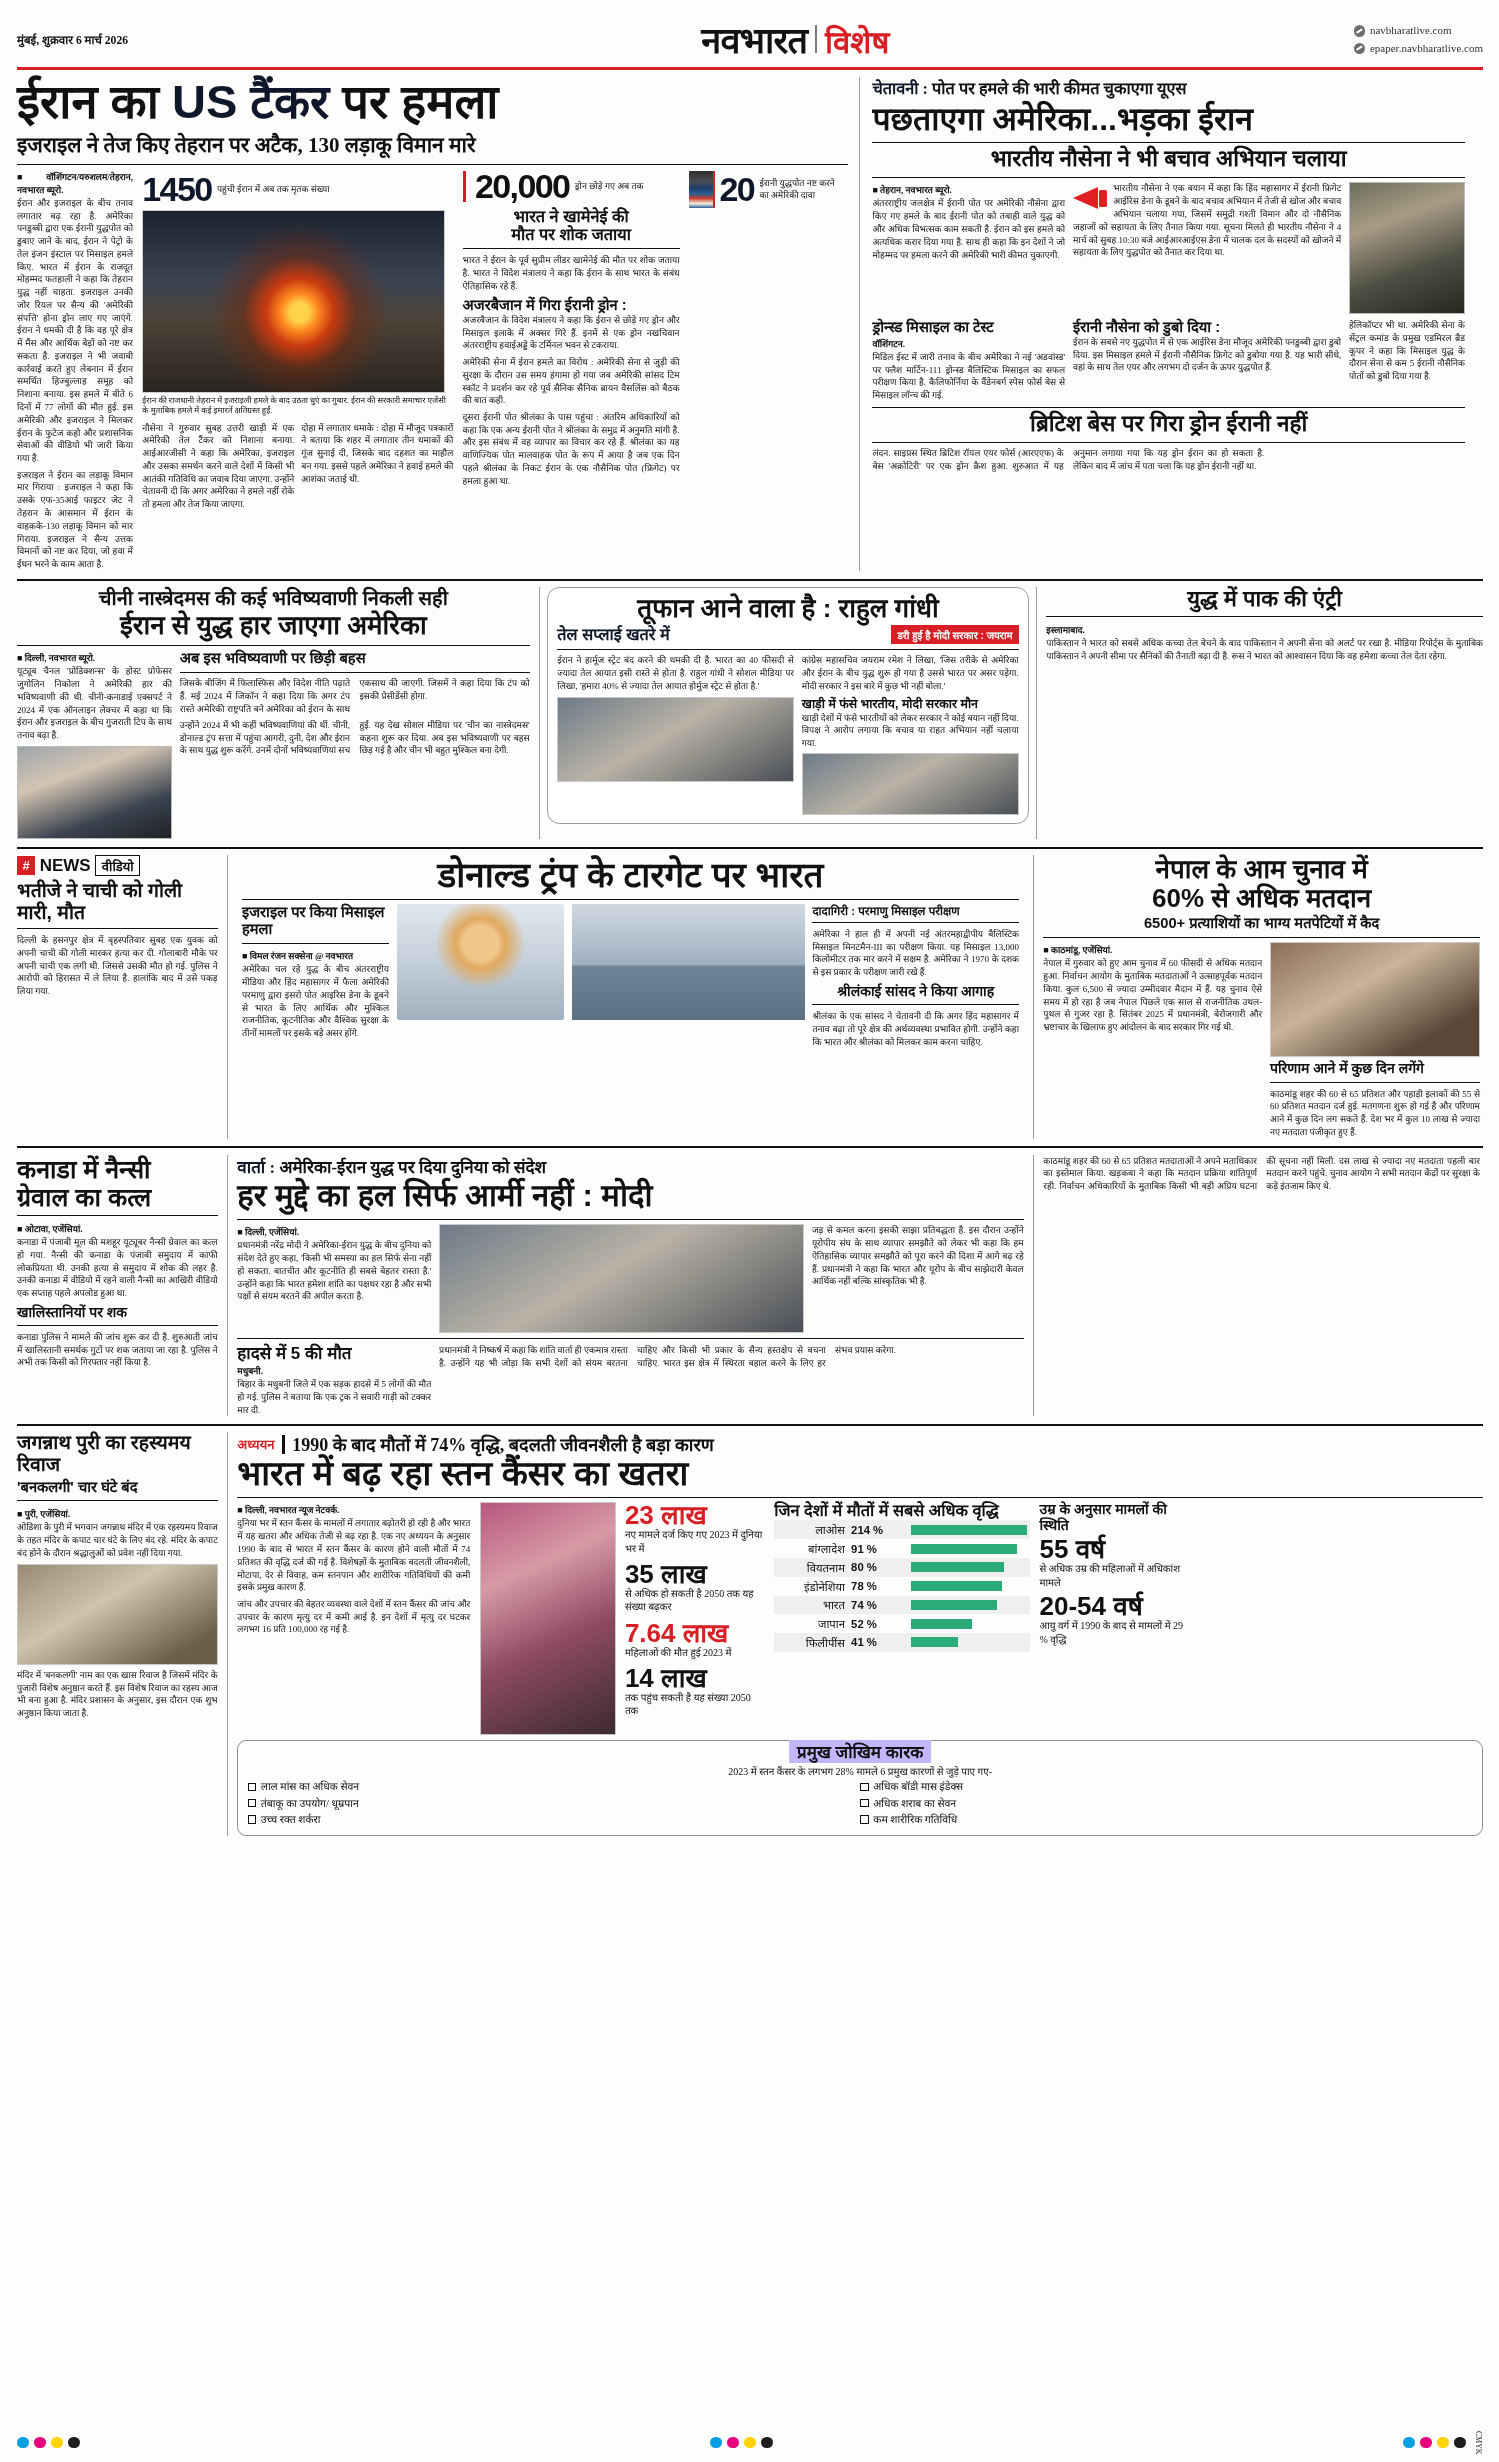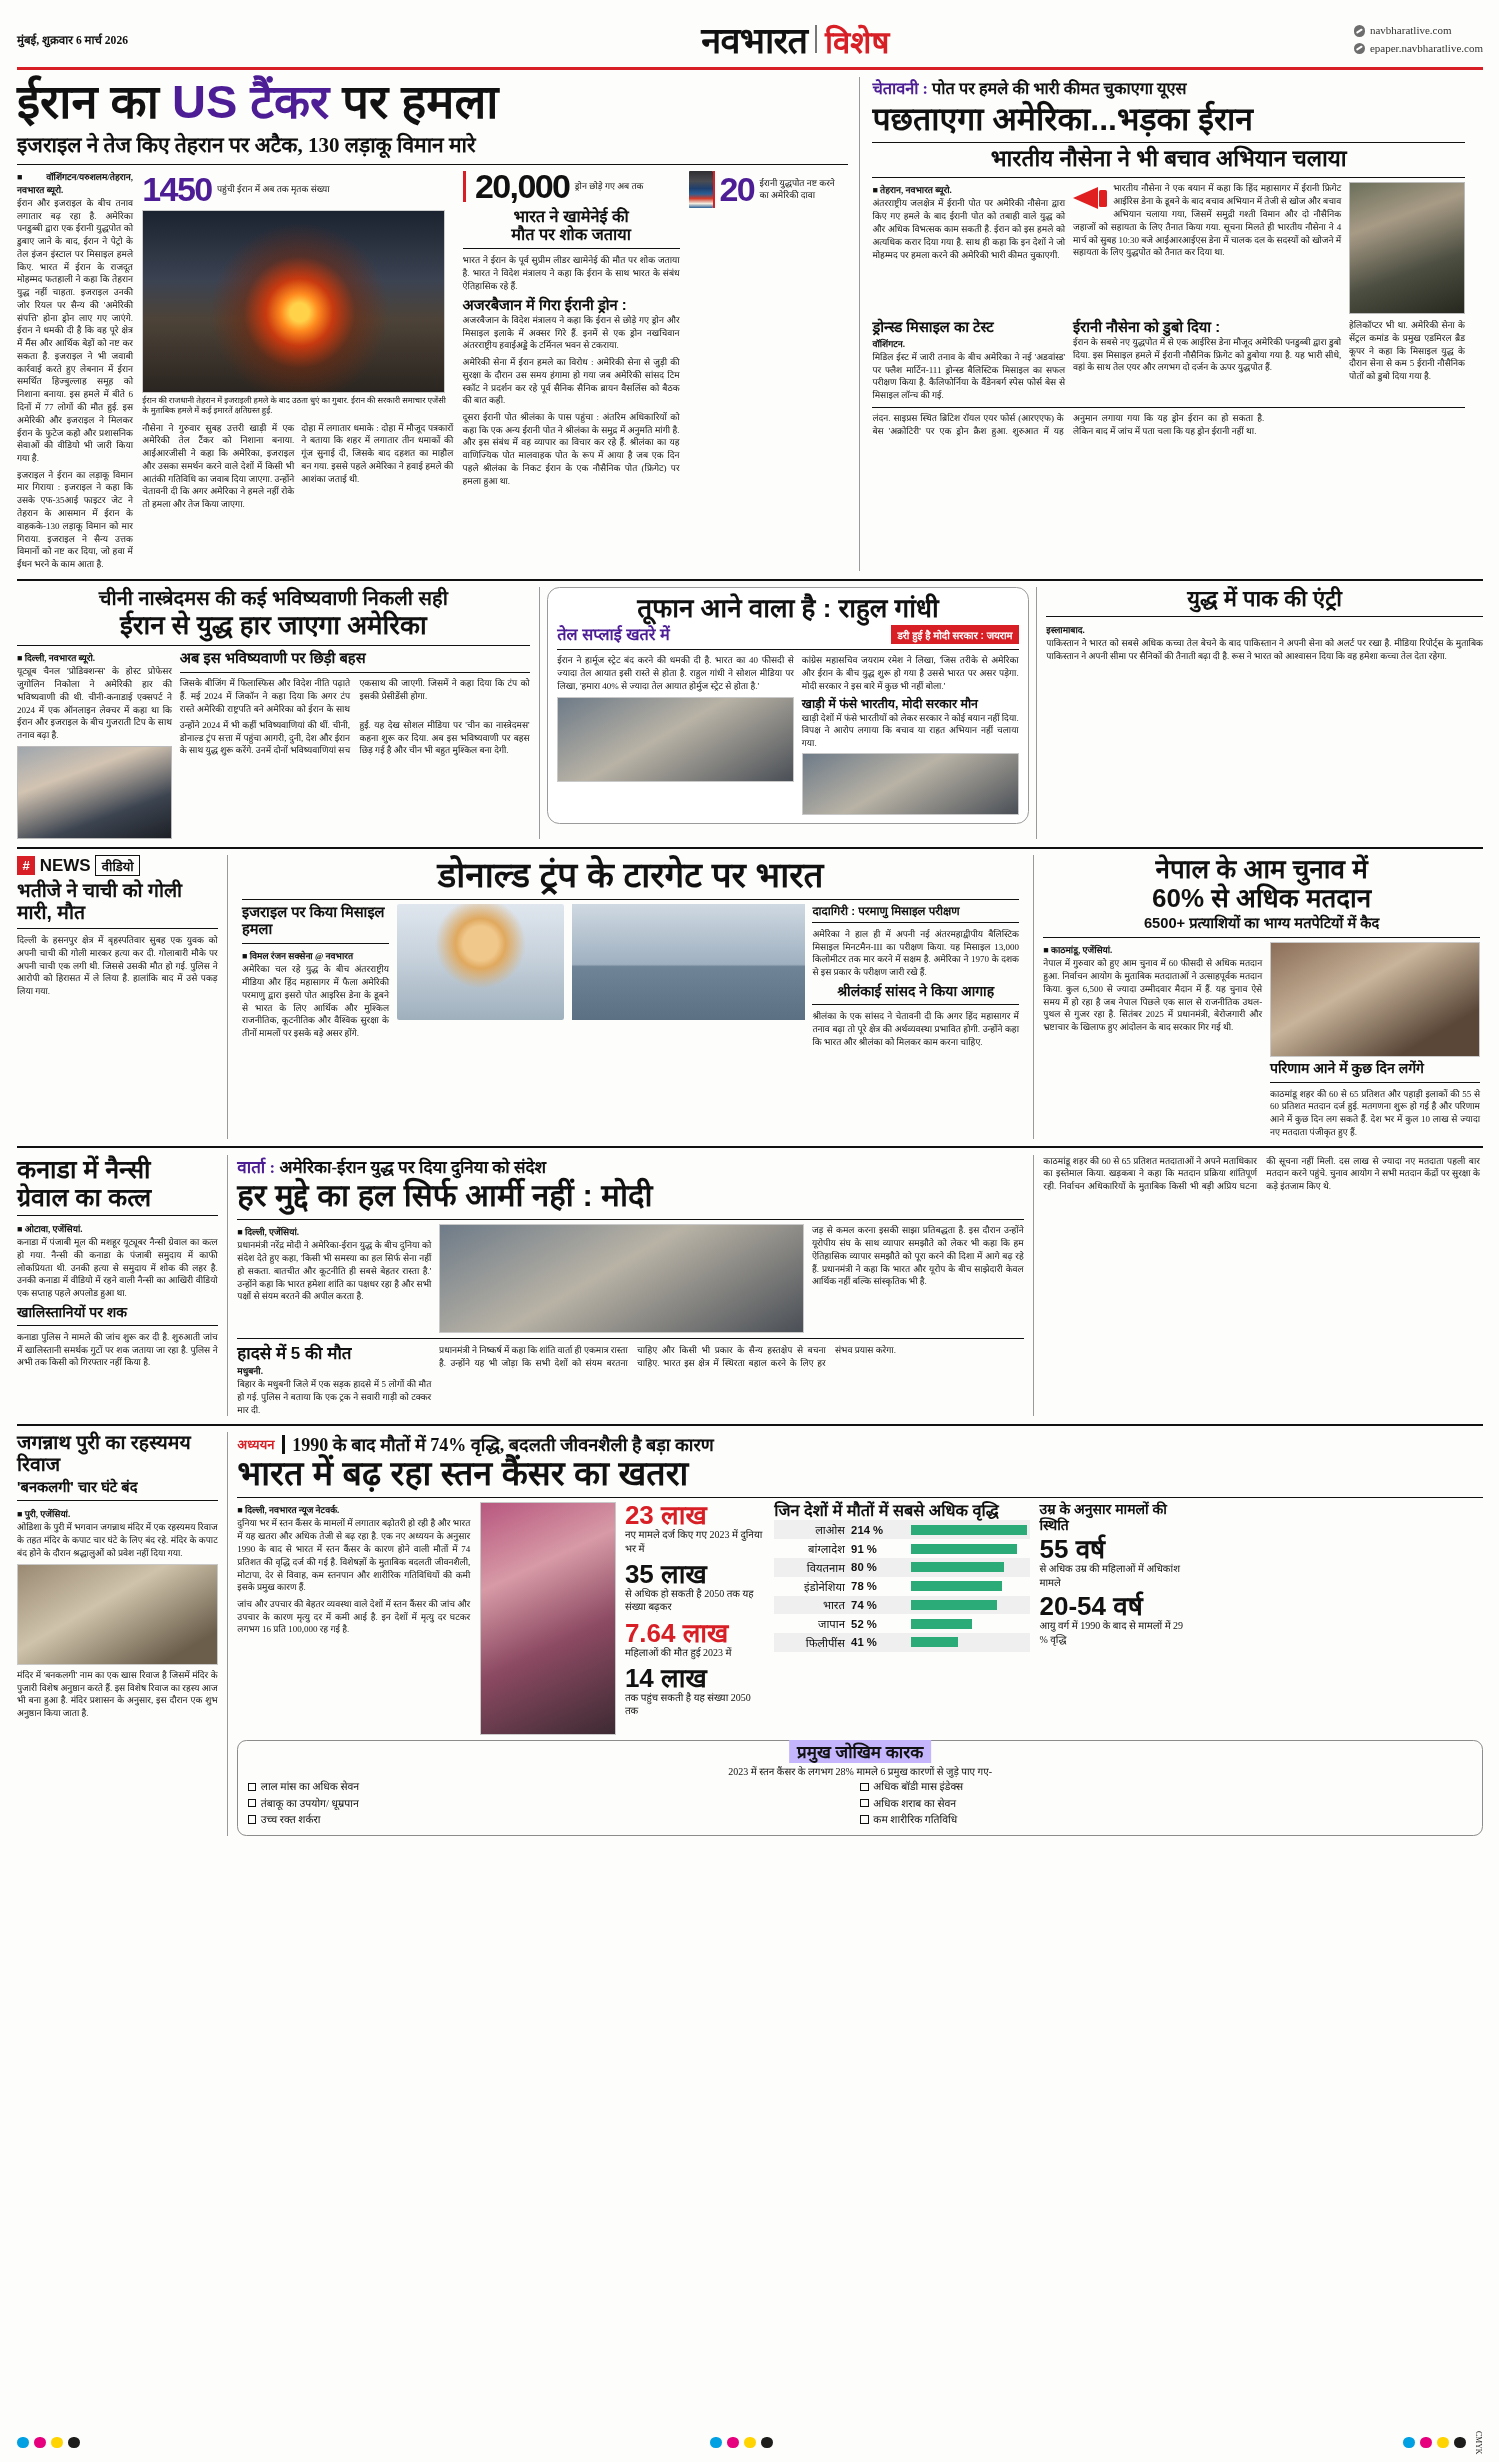--- a/index.html
+++ b/index.html
@@ -10,21 +10,21 @@
     color:#111;
   }
   .page{
     width:1500px; height:2462px;
     background:#fdfdfb;
     position:relative;
     margin:0 auto;
     overflow:hidden;
     padding:0 17px;
   }
-  .red{ color:#4c1d95; }
+  .red{ color:#0f172a; }
   .tiny{ font-size:9px; line-height:1.42; text-align:justify; }
 
   
   .masthead{ height:62px; display:flex; align-items:center; justify-content:space-between; padding-top:17px;}
   .mh-date{ font-size:11.6px; font-weight:bold; font-family:"Liberation Serif",serif; white-space:nowrap;}
   .mh-logo{ display:flex; align-items:baseline; gap:7.8px; margin-left:109px;}
   .mh-logo .nb{ font-size:36px; font-weight:bold; font-family:"Liberation Sans",sans-serif; letter-spacing:-0.8px;}
   .mh-logo .bar{ width:2.3px; height:28px; background:#777; display:inline-block; }
   .mh-logo .vis{ font-size:31px; font-weight:bold; color:#d81f26; font-family:"Liberation Sans",sans-serif;}
   .mh-links{ font-size:11px; line-height:1.6; text-align:left; }
@@ -248,20 +248,21 @@
         </div>
         <div style="flex:1.6">
           <div class="sec-h-sm">ईरानी नौसेना को डुबो दिया :</div>
           <div class="tiny">ईरान के सबसे नए युद्धपोत में से एक आईरिस डेना मौजूद अमेरिकी पनडुब्बी द्वारा डुबो दिया. इस मिसाइल हमले में ईरानी नौसैनिक फ्रिगेट को डुबोया गया है. यह भारी सीधे, वहां के साथ तेल एयर और लगभग दो दर्जन के ऊपर युद्धपोत हैं.</div>
         </div>
         <div style="width:116px">
           <div class="tiny">हेलिकॉप्टर भी था. अमेरिकी सेना के सेंट्रल कमांड के प्रमुख एडमिरल ब्रैड कूपर ने कहा कि मिसाइल युद्ध के दौरान सेना से कम 5 ईरानी नौसैनिक पोतों को डुबो दिया गया है.</div>
         </div>
       </div>
 
+      <div class="sub-h" style="margin-top:4.7px;border-top:0.8px solid #111;padding-top:4.7px">ब्रिटिश बेस पर गिरा ड्रोन ईरानी नहीं</div>
       <div class="hline"></div>
       <div class="tiny" style="column-count:3;column-gap:9.3px">लंदन. साइप्रस स्थित ब्रिटिश रॉयल एयर फोर्स (आरएएफ) के बेस 'अक्रोटिरी' पर एक ड्रोन क्रैश हुआ. शुरुआत में यह अनुमान लगाया गया कि यह ड्रोन ईरान का हो सकता है. लेकिन बाद में जांच में पता चला कि यह ड्रोन ईरानी नहीं था.</div>
     </div>
   </div>
 
   <div class="band">
     <div class="row" style="gap:0">
 
       <div style="width:522px;padding-right:9.3px">
         <div class="sec-h" style="text-align:center;font-size:20px">चीनी नास्त्रेदमस की कई भविष्यवाणी निकली सही</div>

